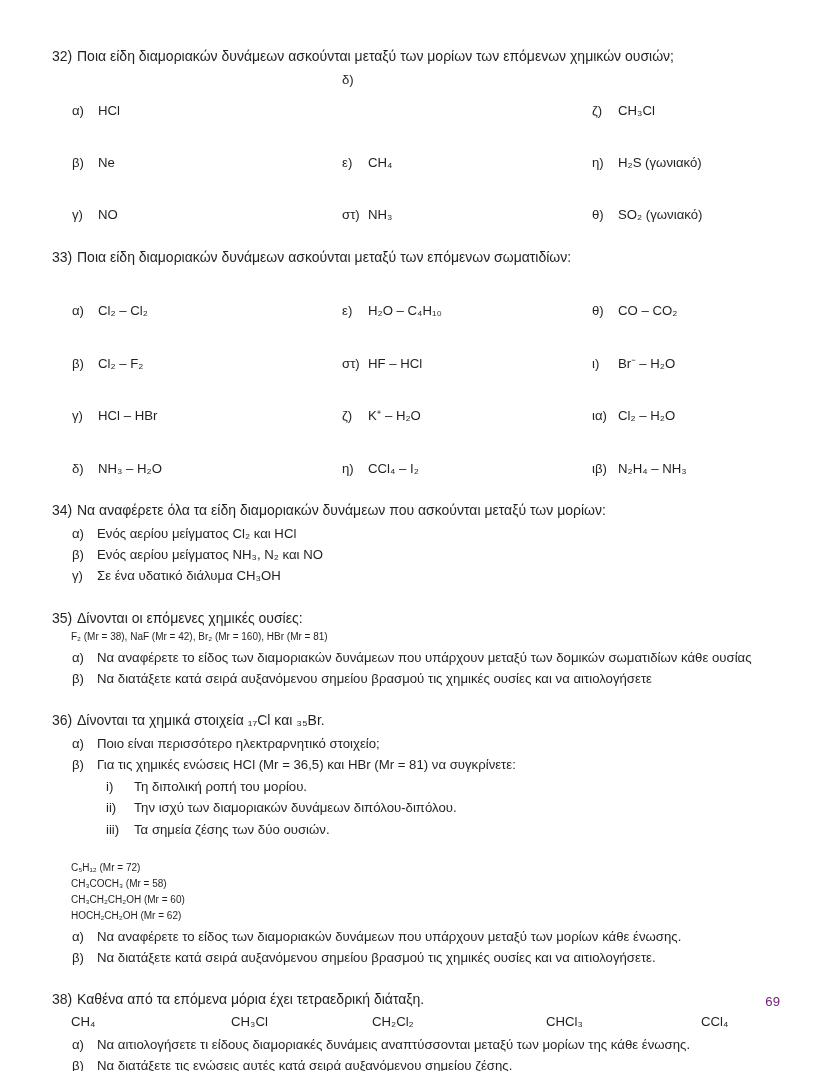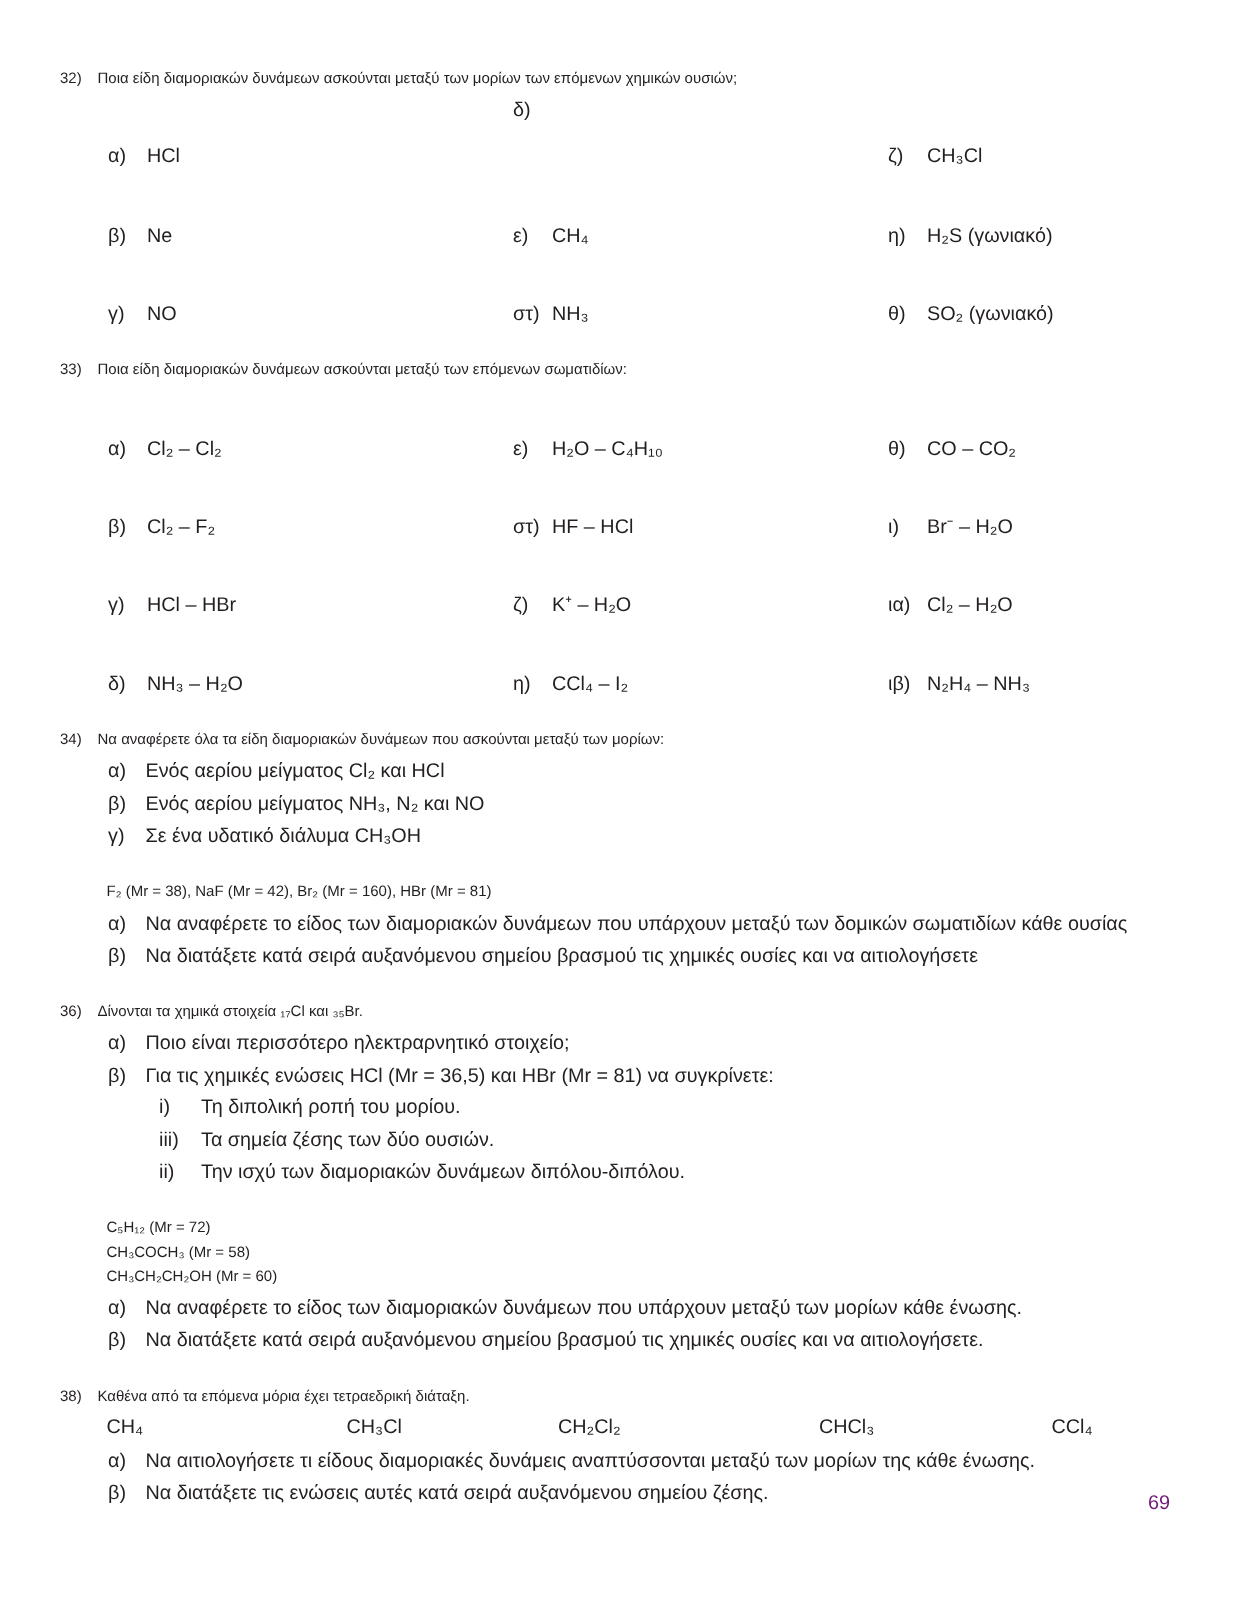--- a/index.html
+++ b/index.html
@@ -24,23 +24,24 @@
   }
 
   .q-block {
     margin-bottom: 20px;
   }
 
   
   .q-stem {
     display: flex;
     align-items: center;
-    font-size: 10px;
+    font-size: 14px;
     line-height: 1.62;
     white-space: nowrap;
+    margin-left: 12px;
   }
   .q-num {
     width: 25px;
     flex: 0 0 25px;
     text-align: left;
   }
   .q-text {
     flex: 1 1 auto;
   }
 
@@ -265,20 +266,24 @@
         <span class="sub-text">Ενός αερίου μείγματος NH₃, N₂ και NO</span>
       </div>
       <div class="sub-item">
         <span class="sub-label">γ)</span>
         <span class="sub-text">Σε ένα υδατικό διάλυμα CH₃OH</span>
       </div>
     </div>
   </div>
 
   <div class="q-block">
+    <div class="q-stem">
+      <span class="q-num">35)</span>
+      <span class="q-text">Δίνονται οι επόμενες χημικές ουσίες:</span>
+    </div>
     <div class="plain-line">F₂ (Mr = 38), NaF (Mr = 42), Br₂ (Mr = 160), HBr (Mr = 81)</div>
     <div class="sub-list">
       <div class="sub-item">
         <span class="sub-label">α)</span>
         <span class="sub-text">Να αναφέρετε το είδος των διαμοριακών δυνάμεων που υπάρχουν μεταξύ των δομικών σωματιδίων κάθε ουσίας</span>
       </div>
       <div class="sub-item">
         <span class="sub-label">β)</span>
         <span class="sub-text">Να διατάξετε κατά σειρά αυξανόμενου σημείου βρασμού τις χημικές ουσίες και να αιτιολογήσετε</span>
       </div>
@@ -297,34 +302,35 @@
       </div>
       <div class="sub-item">
         <span class="sub-label">β)</span>
         <span class="sub-text">Για τις χημικές ενώσεις HCl (Mr = 36,5) και HBr (Mr = 81) να συγκρίνετε:</span>
       </div>
       <div class="roman-item">
         <span class="roman-label">i)</span>
         <span class="roman-text">Τη διπολική ροπή του μορίου.</span>
       </div>
       <div class="roman-item">
+        <span class="roman-label">ii)</span>
+        <span class="roman-text">Την ισχύ των διαμοριακών δυνάμεων διπόλου-διπόλου.</span>
+      </div>
+      <div class="roman-item">
         <span class="roman-label">iii)</span>
         <span class="roman-text">Τα σημεία ζέσης των δύο ουσιών.</span>
-      </div>
-      <div class="roman-item">
-        <span class="roman-label">ii)</span>
-        <span class="roman-text">Την ισχύ των διαμοριακών δυνάμεων διπόλου-διπόλου.</span>
       </div>
     </div>
   </div>
 
   <div class="q-block">
     <div class="plain-line">C₅H₁₂ (Mr = 72)</div>
     <div class="plain-line">CH₃COCH₃ (Mr = 58)</div>
     <div class="plain-line">CH₃CH₂CH₂OH (Mr = 60)</div>
+    <div class="plain-line">HOCH₂CH₂OH (Mr = 62)</div>
     <div class="sub-list">
       <div class="sub-item">
         <span class="sub-label">α)</span>
         <span class="sub-text">Να αναφέρετε το είδος των διαμοριακών δυνάμεων που υπάρχουν μεταξύ των μορίων κάθε ένωσης.</span>
       </div>
       <div class="sub-item">
         <span class="sub-label">β)</span>
         <span class="sub-text">Να διατάξετε κατά σειρά αυξανόμενου σημείου βρασμού τις χημικές ουσίες και να αιτιολογήσετε.</span>
       </div>
     </div>

